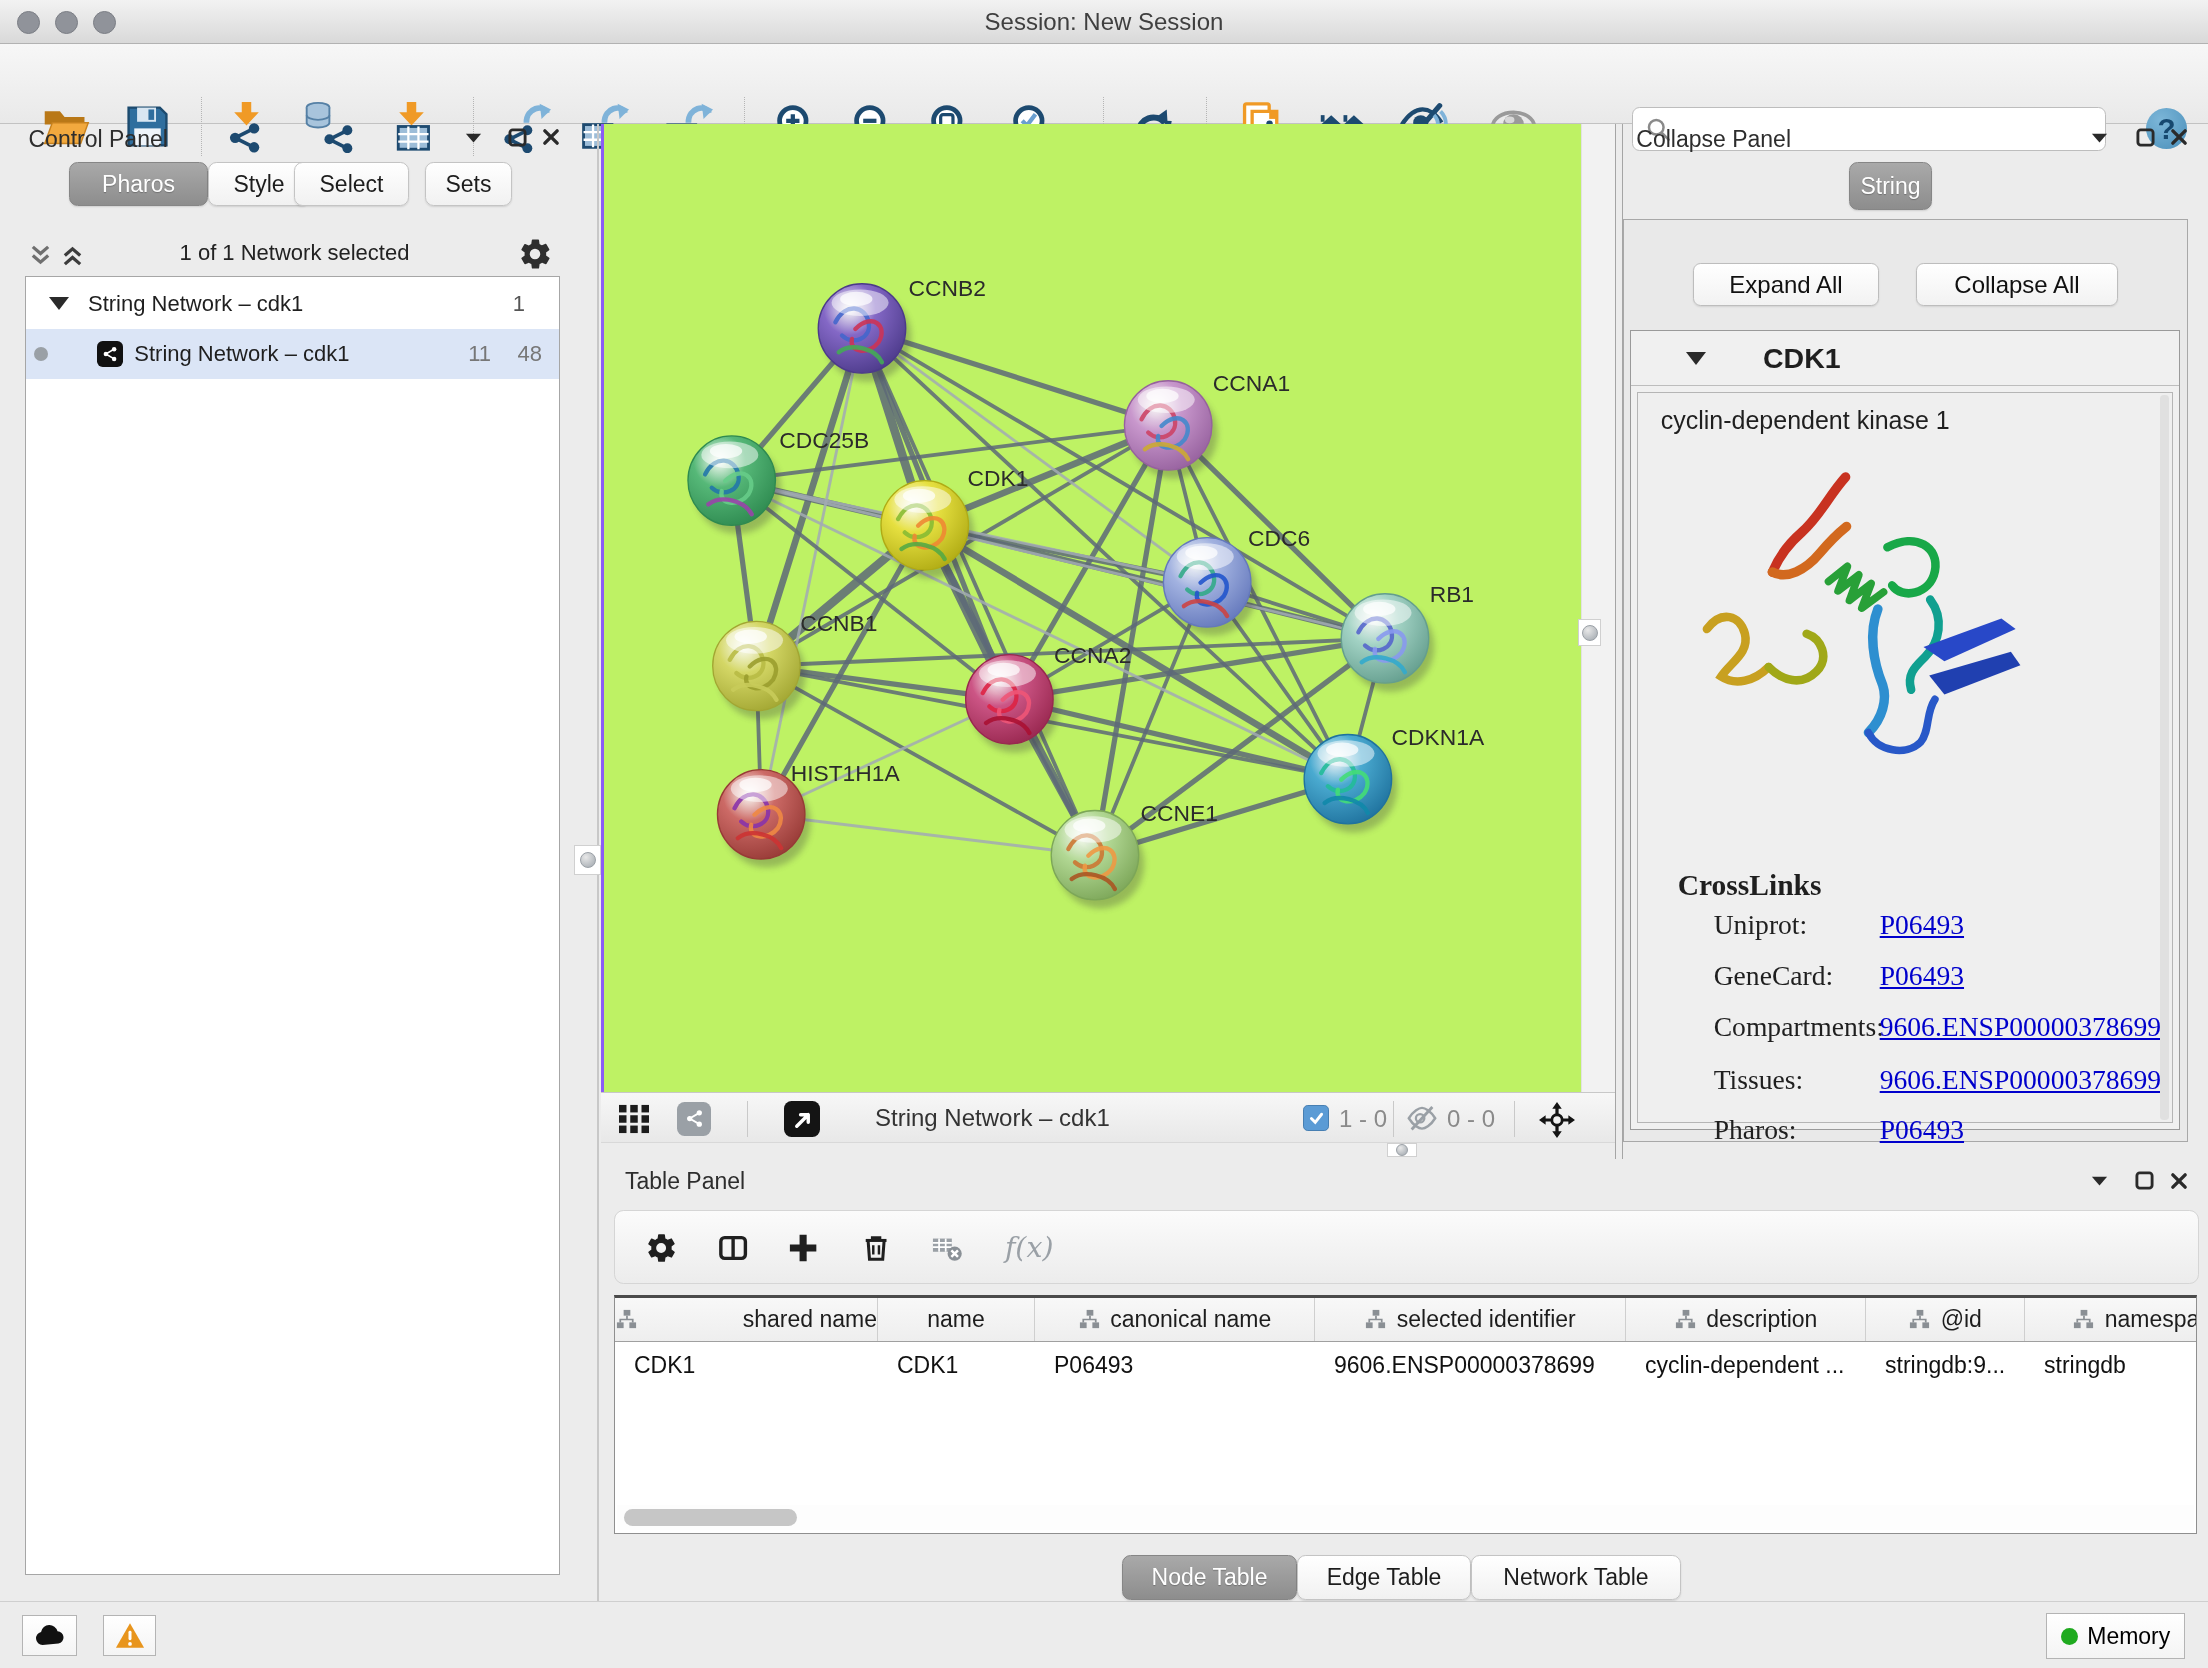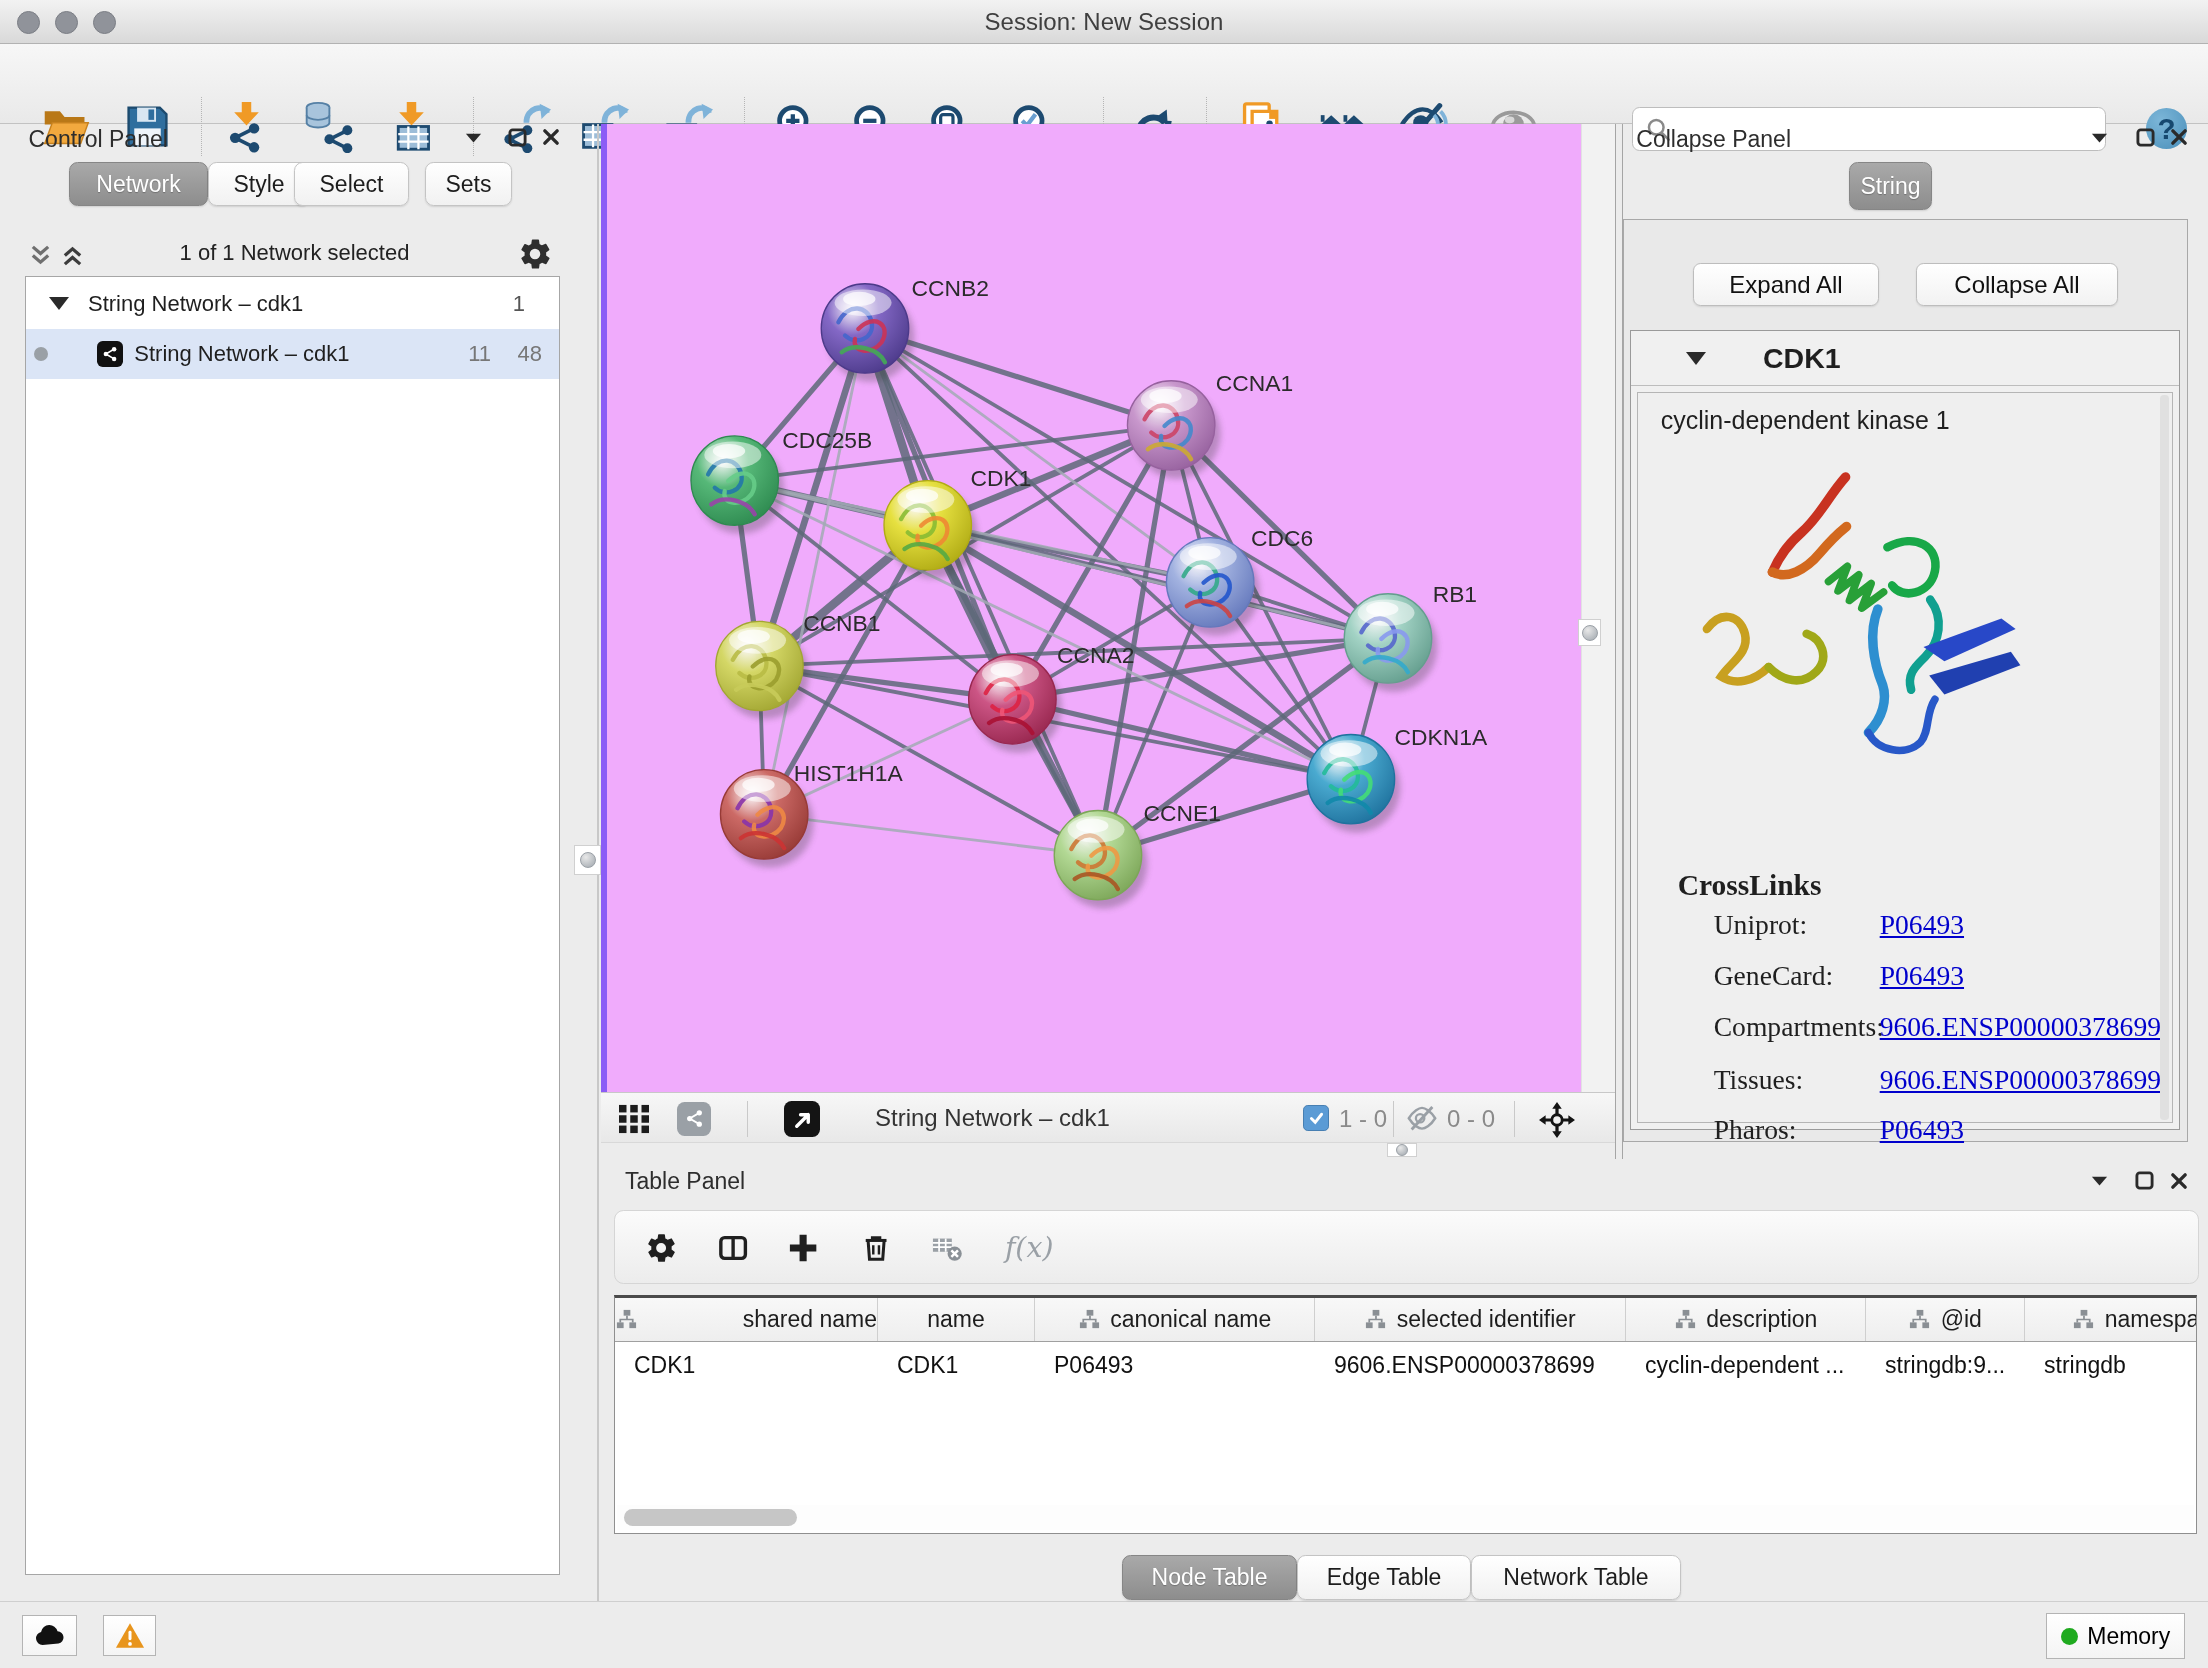--- a/index.html
+++ b/index.html
@@ -25,21 +25,21 @@
   .cp-title,.panel-title { font-size:23px; color:#2d2d2d; }
   .winctl { display:flex; align-items:center; justify-content:center; width:32px; height:28.5px; }
   .tab { border:1.4px solid #c4c4c4; background:linear-gradient(#ffffff,#f1f1f1); border-radius:8.6px; display:flex; align-items:center; justify-content:center; font-size:23px; color:#1d1d1d; box-shadow:0 1px 1.9px rgba(0,0,0,0.12); }
   .tab.sel { background:linear-gradient(#a9a9a9,#8d8d8d); border-color:#868686; color:#fff; text-shadow:0 1px 1px rgba(0,0,0,0.25); }
   .cp-listbox { left:25px; top:152px; width:535px; height:1299px; background:#fff; border:1.4px solid #a6a6a6; }
   .tree-row { position:absolute; left:0; width:100%; height:50px; display:flex; align-items:center; font-size:22px; }
   .tri-down { width:0; height:0; border-left:10.5px solid transparent; border-right:10.5px solid transparent; border-top:13.3px solid #2a2a2a; }
   .share-badge { width:26px; height:26px; border-radius:5.7px; background:#111; display:flex; align-items:center; justify-content:center; }
 
   
-  .net-canvas { left:601px; top:124px; width:980px; height:968px; background:#f0abfc; border-left:6px solid #8b5cf6; }
+  .net-canvas { left:601px; top:124px; width:980px; height:968px; background:#bef264; border-left:3px solid #8b5cf6; }
   .net-strip { left:1581px; top:124px; width:34px; height:968px; background:#f2f2f2; border-left:1px solid #e2e2e2; }
   .vsplit-lines { left:1615px; top:124px; width:7.6px; height:1035px; border-left:1.9px solid #a5a5a5; border-right:1.9px solid #a5a5a5; }
   .grab { background:#fff; border:1px solid #d0d0d0; display:flex; align-items:center; justify-content:center; }
   .grab i { display:block; width:16px; height:16px; border-radius:50%; background:radial-gradient(circle at 35% 30%, #e8e8e8, #9fa6ad); border:1px solid #9aa0a6; }
   .net-footer { left:601px; top:1092px; width:1014px; height:51px; background:linear-gradient(#f7f7f7,#e8e8e8); border-top:1px solid #c8c8c8; border-bottom:1px solid #d8d8d8; }
   .nf-sep { top:7.6px; width:0; height:36px; border-left:1px solid #c9c9c9; }
   .nf-txt { font-size:24px; color:#8a8a8a; }
   .hsplit { left:601px; top:1143px; width:1607px; height:15px; }
 
   
@@ -256,21 +256,21 @@
         <rect x="2" y="2" width="16" height="16" rx="3" fill="none" stroke="#2a2a2a" stroke-width="3"></rect>
       </svg>
     </span>
   <span class="abs winctl" style="left:535px;top:-1px">
     <svg width="18" height="18" viewBox="0 0 19 19">
         <path d="M3 3 L16 16 M16 3 L3 16" stroke="#2a2a2a" stroke-width="3.6" stroke-linecap="round"></path>
       </svg>
     </span>
 
   <div id="cp-tabs">
-      <div class="abs tab sel" style="left: 69px; top: 38px; width: 139px; height: 44px;">Network</div>
+      <div class="abs tab sel" style="left: 69px; top: 38px; width: 139px; height: 44px;">Pharos</div>
       <div class="abs tab" style="left: 208px; top: 38px; width: 102px; height: 44px;">Style</div>
       <div class="abs tab" style="left: 294px; top: 38px; width: 115px; height: 44px;">Select</div>
       <div class="abs tab" style="left: 425px; top: 38px; width: 87px; height: 44px;">Sets</div>
     </div>
 
   <span class="abs" style="left:28.5px;top:119px">
     <svg width="23" height="25" viewBox="0 0 24 26">
         <path d="M4 4 L12 11 L20 4 M4 13 L12 20 L20 13" fill="none" stroke="#6f6f6f" stroke-width="3.4"></path>
       </svg></span>
   <span class="abs" style="left:61px;top:119px">

